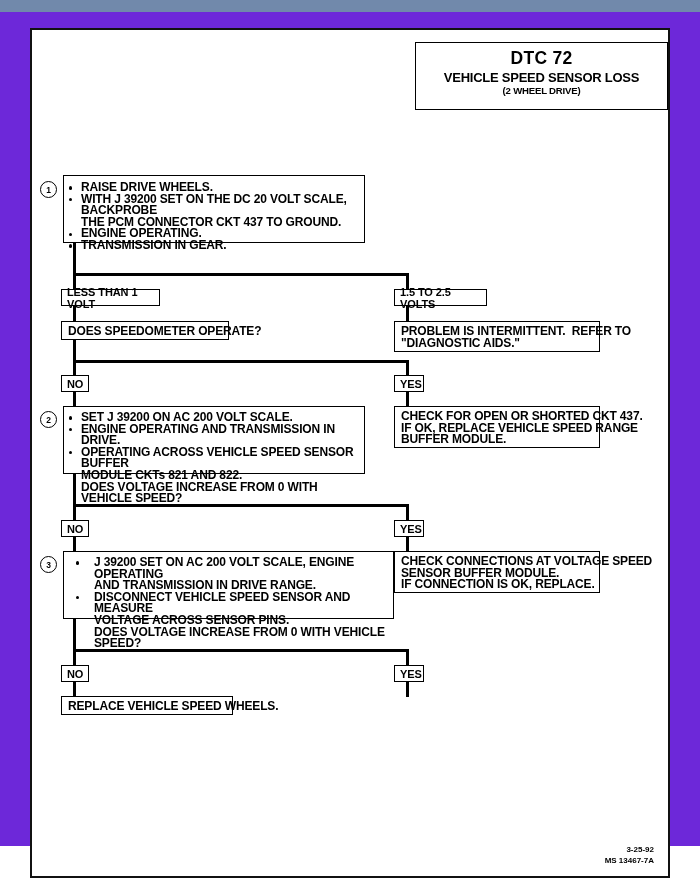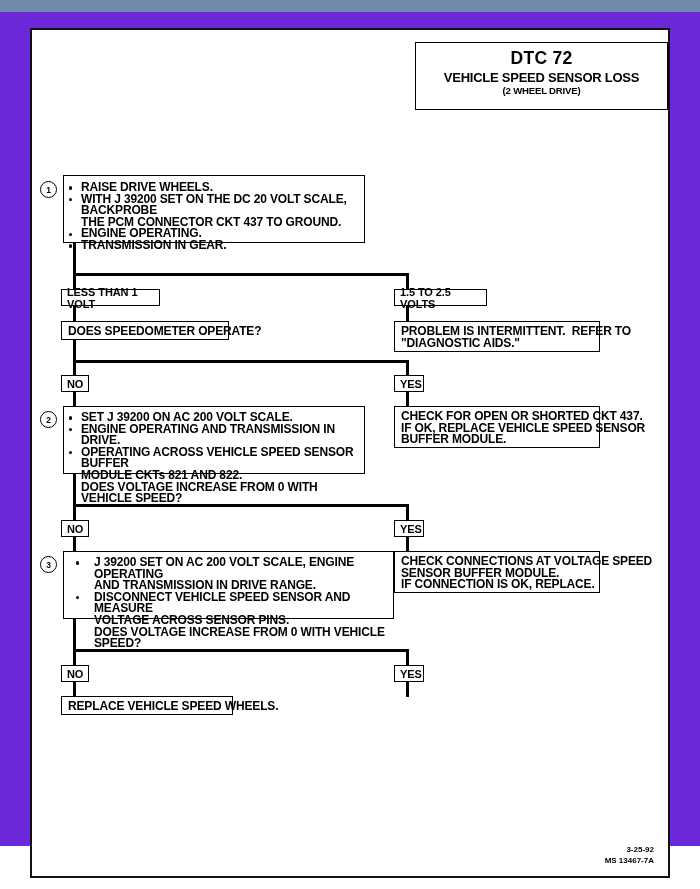--- a/index.html
+++ b/index.html
@@ -234,21 +234,21 @@
         <li class="bul">ENGINE OPERATING AND TRANSMISSION IN DRIVE.</li>
         <li class="bul">OPERATING ACROSS VEHICLE SPEED SENSOR BUFFER</li>
         <li class="nb">MODULE CKTs 821 AND 822.</li>
         <li class="nb">DOES VOLTAGE INCREASE FROM 0 WITH VEHICLE SPEED?</li>
       </ul>
     </div>
 
     <div class="abs box" style="left:362px; top:376px; width:206px; height:42px; padding:4px 0 0 6px;">
       <div class="plain-lines">
         <div>CHECK FOR OPEN OR SHORTED CKT 437.</div>
-        <div>IF OK, REPLACE VEHICLE SPEED SENSOR</div>
+        <div>IF OK, REPLACE VEHICLE SPEED RANGE</div>
         <div>BUFFER MODULE.</div>
       </div>
     </div>
 
     <div class="vline" style="left:41px; top:444px; height:33px;"></div>
     <div class="hline" style="left:41px; top:474px; width:336px;"></div>
     <div class="vline" style="left:374px; top:474px; height:17px;"></div>
     <div class="vline" style="left:41px; top:474px; height:17px;"></div>
 
     <div class="abs tag" style="left:29px; top:490px; width:28px; height:17px;">NO</div>

